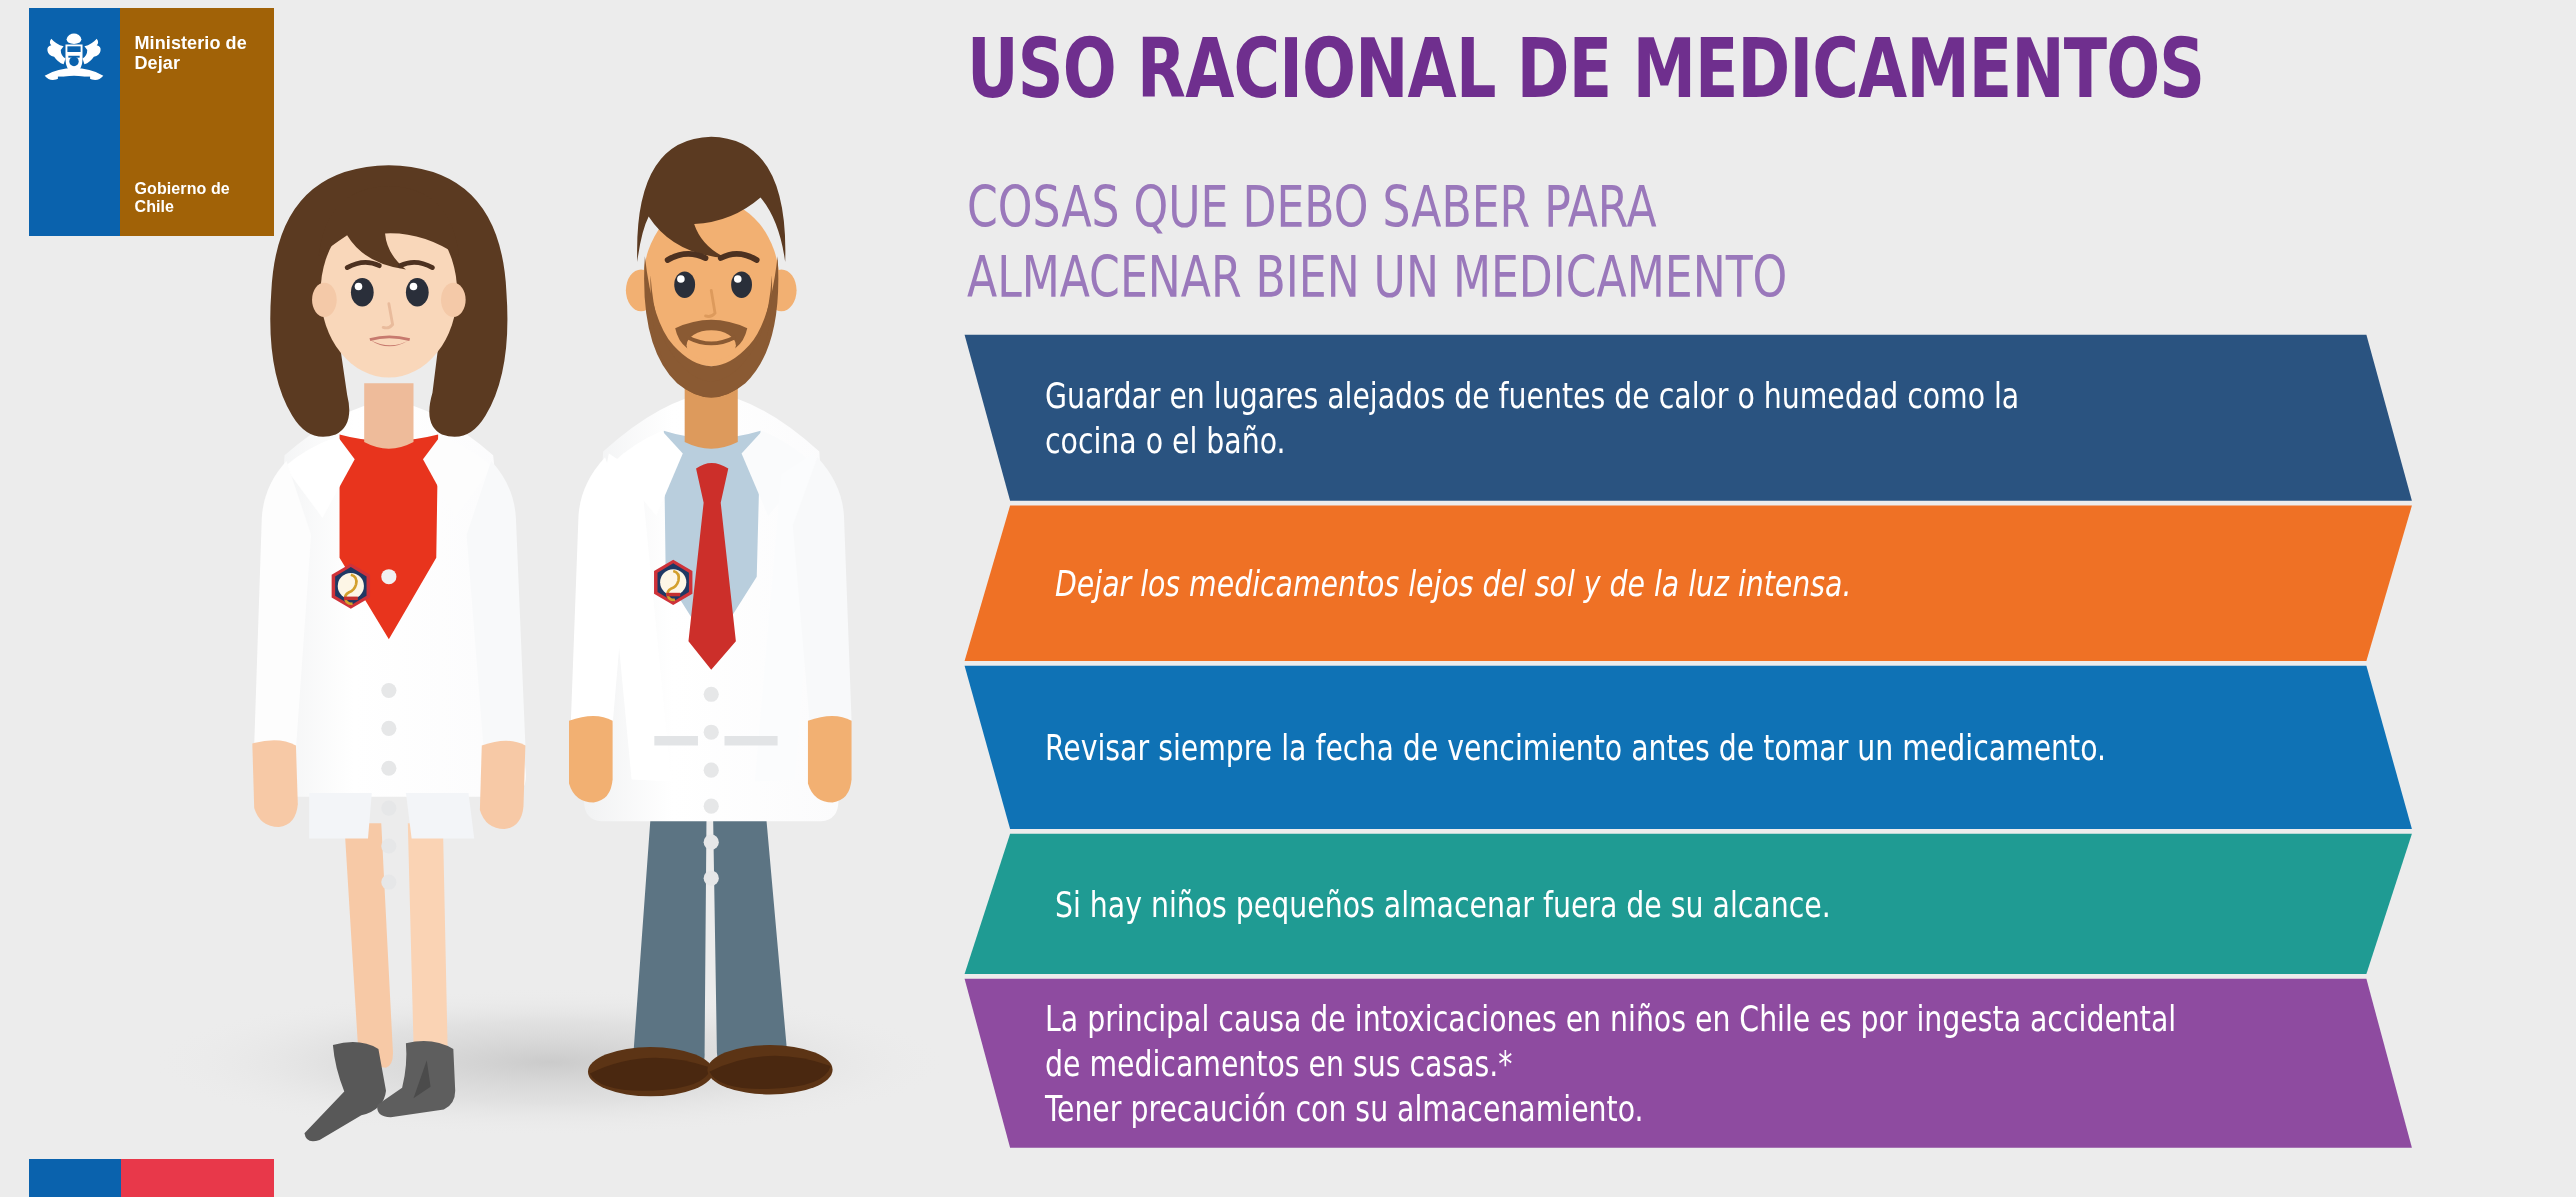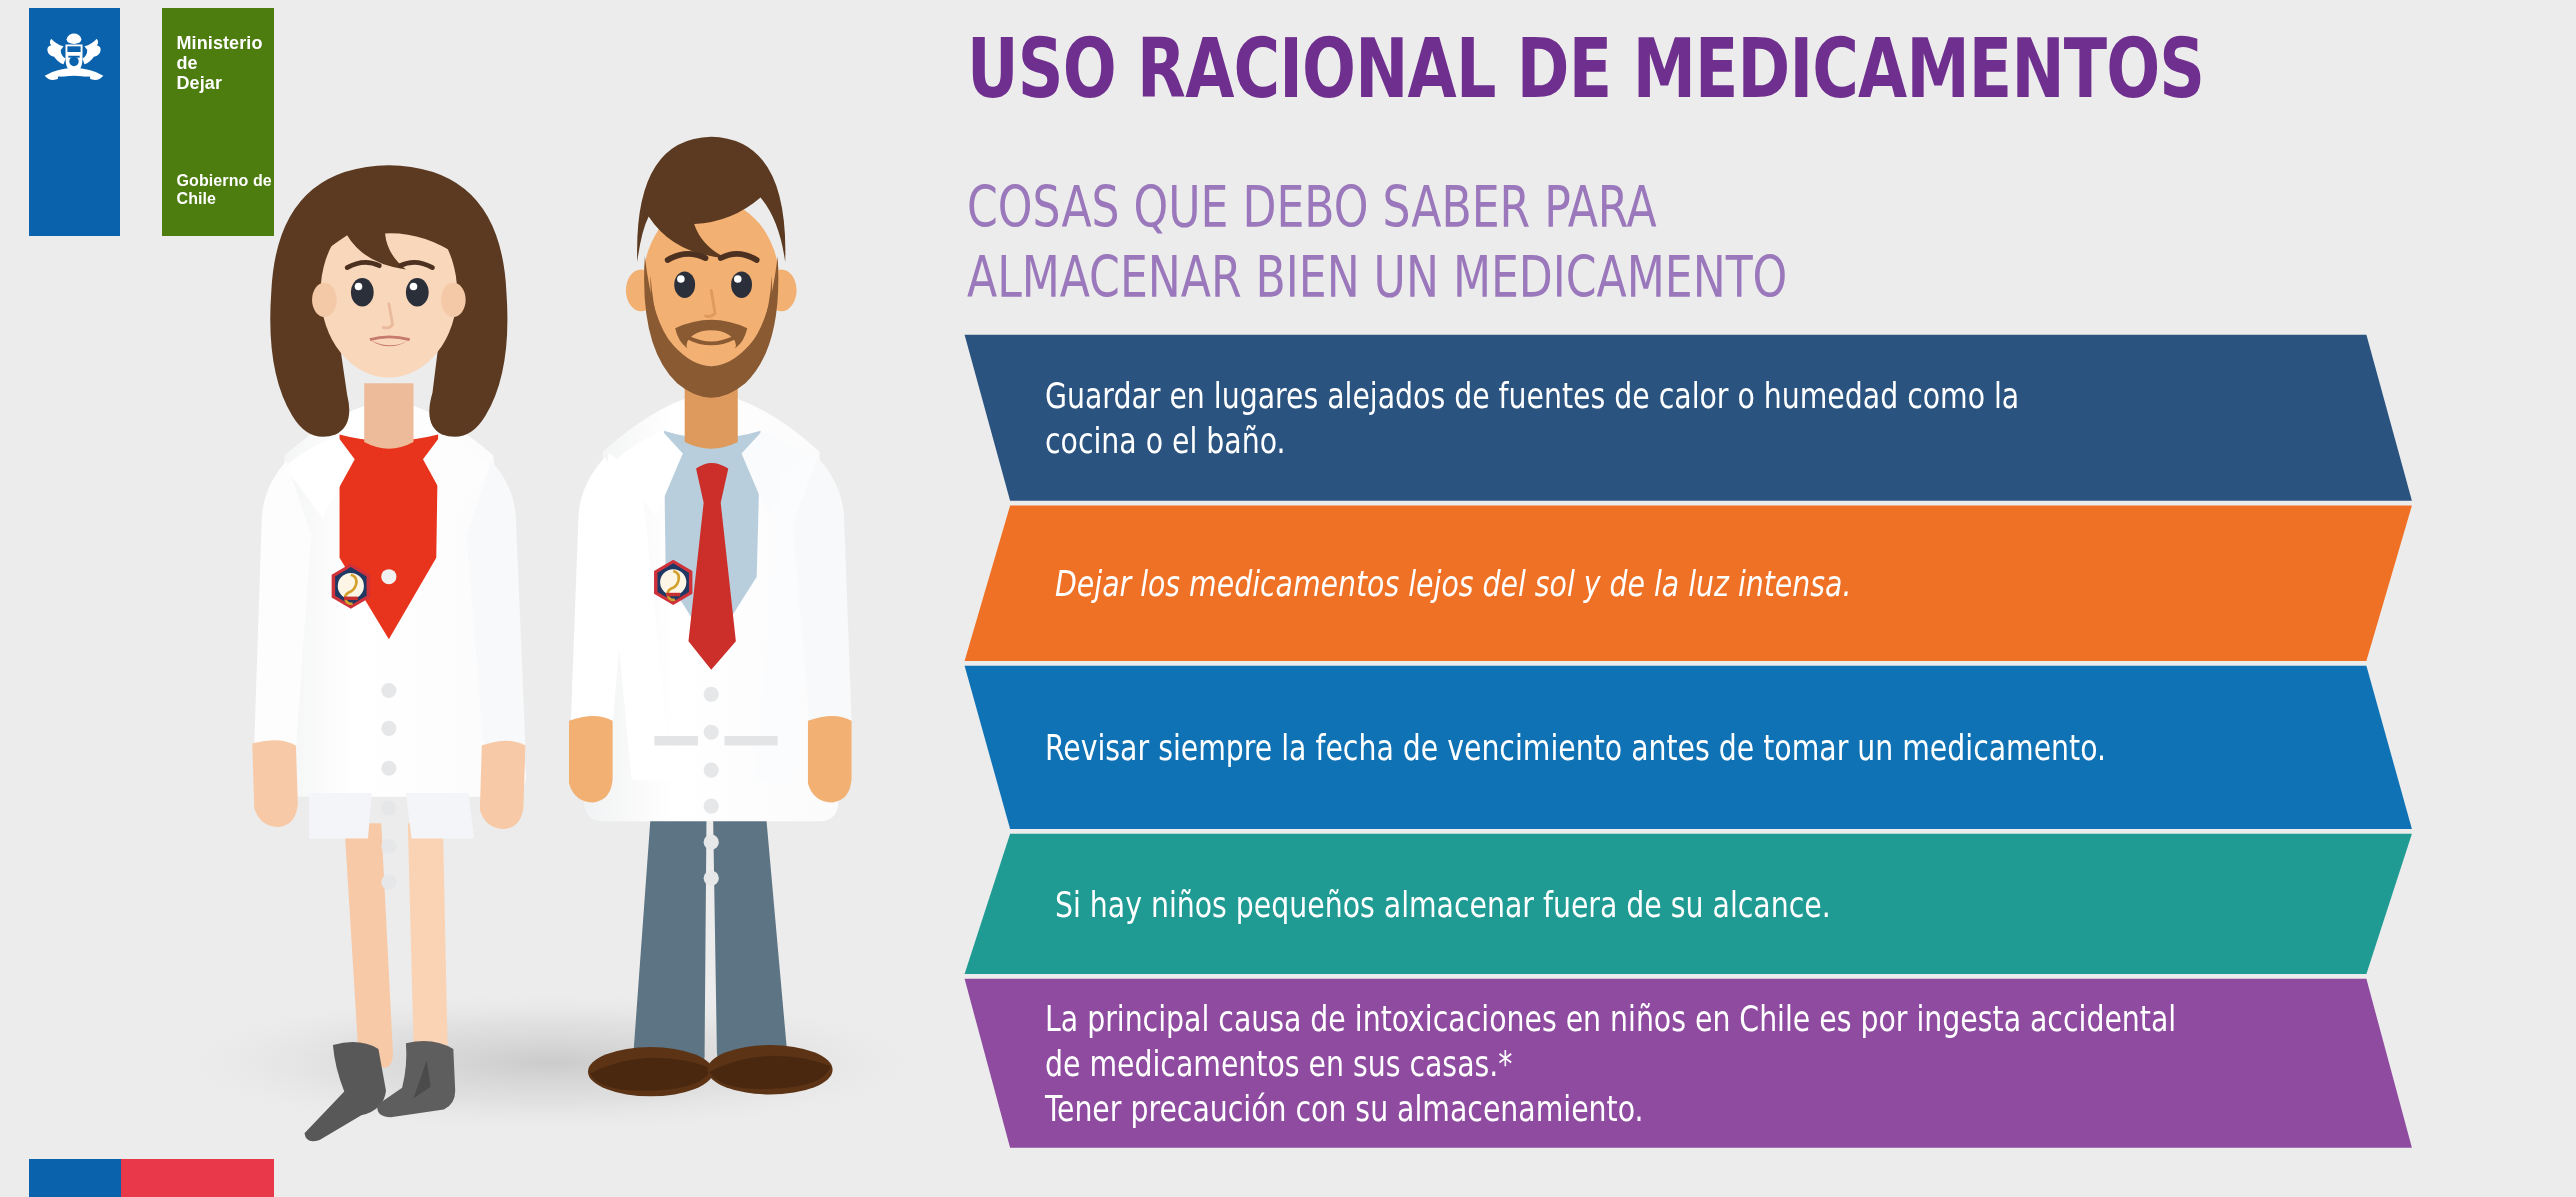--- a/index.html
+++ b/index.html
@@ -8,24 +8,24 @@
     background:#ececec;
     font-family:"Liberation Sans", sans-serif;
     overflow:hidden;
     position:relative;
   }
   #stage{position:absolute;inset:0;width:2576px;height:1198px;overflow:hidden;background:#ececec;}
 
   
   .logo-block{position:absolute;left:28.5px;top:7.6px;width:245px;height:228px;display:flex;}
   .logo-blue{width:91px;height:100%;background:#0a62ad;position:relative;}
-  .logo-red{flex:1;height:100%;background:#4d7c0f;position:relative;margin-left:42px;}
+  .logo-red{flex:1;height:100%;background:#a16207;position:relative;}
   .coat-wrap{position:absolute;left:50%;top:25px;transform:translateX(-50%);width:70px;height:55px;}
   .logo-title{position:absolute;left:15px;top:25px;color:#fff;font-weight:bold;font-size:18px;line-height:1.12;letter-spacing:0.1px;}
-  .logo-gob{position:absolute;left:15px;bottom:28px;color:#fff;font-weight:bold;font-size:16px;letter-spacing:0.1px;}
+  .logo-gob{position:absolute;left:15px;bottom:20px;color:#fff;font-weight:bold;font-size:16px;letter-spacing:0.1px;}
 
   
   .footer-bar{position:absolute;left:28.5px;top:1159px;width:245px;height:40px;display:flex;}
   .footer-blue{width:92px;background:#0a62ad;}
   .footer-red{flex:1;background:#e8384a;}
 
   
   .title{
     position:absolute;left:967px;top:30px;
     color:#6f2f8e;font-weight:bold;font-size:82px;line-height:.96;

